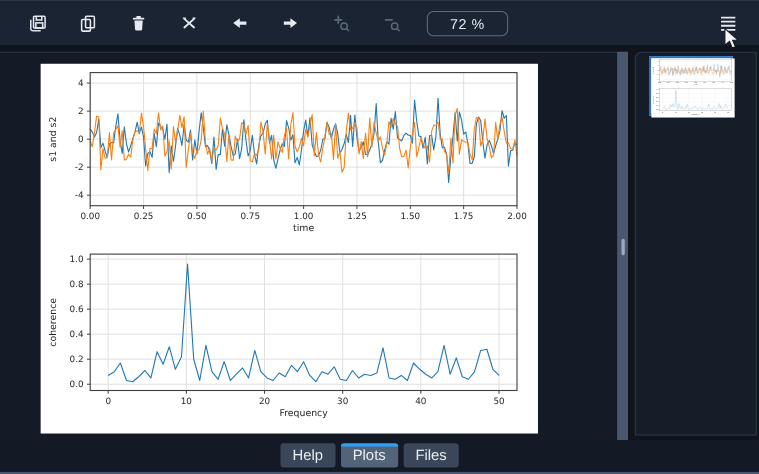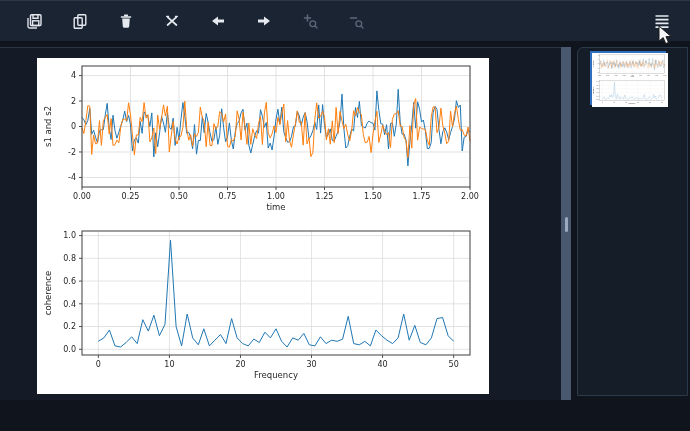--- a/index.html
+++ b/index.html
@@ -117,20 +117,21 @@
     </button>
     <button class="tbtn disabled">
       <span>
         <svg width="16" height="16" viewBox="0 0 16 16" fill="none" stroke="currentColor" stroke-width="1.6" stroke-linecap="round">
           <path d="M2.5 5h6"></path>
           <circle cx="10.8" cy="10.8" r="2.9" stroke-width="1.3"></circle>
           <path d="M13 13l2 2" stroke-width="1.3"></path>
         </svg>
       </span>
     </button>
+    <div class="zoombox">72 %</div>
     <button class="tbtn menu-btn">
       <span>
         <svg width="16" height="15" viewBox="0 0 16 15" fill="none" stroke="currentColor" stroke-width="1.7">
           <path d="M1.5 2h13M1.5 5.7h13M1.5 9.4h13M1.5 13.1h13"></path>
         </svg>
       </span>
     </button>
   </div>
 
   <div class="content">
@@ -322,20 +323,27 @@
               <line x1="42" y1="177.55045871559633" x2="45" y2="177.55045871559633" stroke="#3f3f3f" stroke-width="0.9"></line>
               <text x="39" y="180.35045871559635" text-anchor="end" font-size="8" fill="#262626" font-family="DejaVu Sans, sans-serif">1.0</text>
               <text x="239" y="320" text-anchor="middle" font-size="8.5" fill="#262626" font-family="DejaVu Sans, sans-serif">Frequency</text>
               <text x="14" y="235" text-anchor="middle" font-size="8.5" fill="#262626" font-family="DejaVu Sans, sans-serif" transform="rotate(-90 14 235)">coherence</text>
             </svg>
         </div>
       </div>
     </div>
   </div>
 
+  <div class="bottombar">
+    <div class="tabs">
+      <div class="tab">Help</div>
+      <div class="tab active">Plots</div>
+      <div class="tab">Files</div>
+    </div>
+  </div>
 
   <div class="cursor">
     <svg width="15" height="21" viewBox="0 0 15 21">
       <path d="M1 1 L1 16 L5.2 12.6 L7.7 18.6 L10.5 17.4 L8 11.6 L13.2 11.6 Z" fill="#f4f6f8" stroke="#1a1a1a" stroke-width="1"></path>
     </svg>
   </div>
 
 </div>
 
 </body></html>

